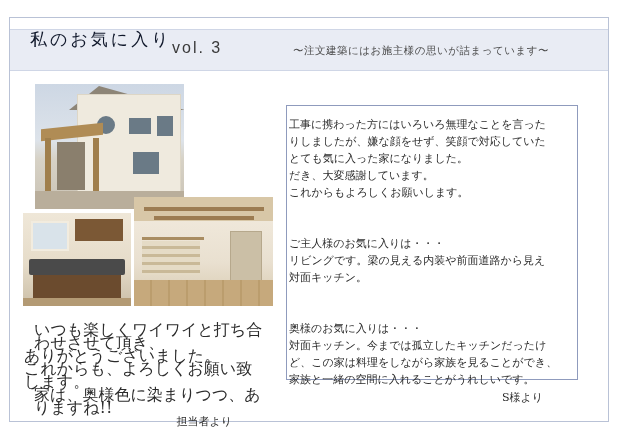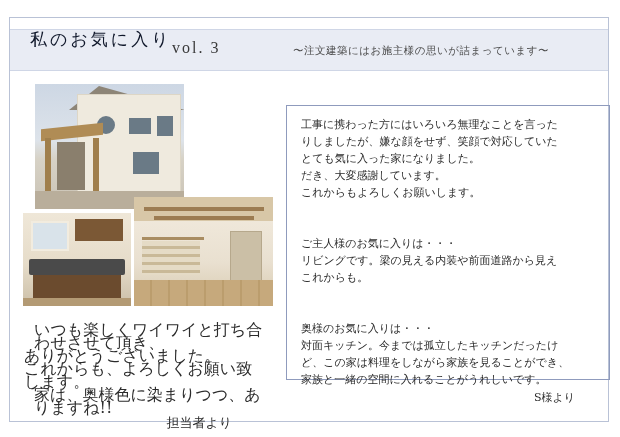--- a/index.html
+++ b/index.html
@@ -48,21 +48,21 @@
     color: #0f172a;
     font-family: "DejaVu Serif", serif;
   }
   .header-vol {
     position: absolute;
     left: 172px;
     top: 39px;
     font-size: 16px;
     letter-spacing: 2px;
     color: #3a3a3a;
-    font-family: Liberation Serif, serif;
+    font-family: Liberation Sans, sans-serif;
   }
   .header-sub {
     position: absolute;
     left: 293px;
     top: 44px;
     font-size: 10.5px;
     color: #4a4a4a;
     letter-spacing: 0.5px;
     font-family: "DejaVu Serif", serif;
   }
@@ -210,25 +210,25 @@
     top: 80px;
     font-size: 12.5px;
     color: #2e2e2e;
     letter-spacing: 1px;
     font-family: "DejaVu Serif", serif;
   }
   .comment-box {
     position: absolute;
     left: 286px;
     top: 105px;
-    width: 324px;
+    width: 292px;
     height: 275px;
     border: 1px solid #8f9bbd;
     box-sizing: border-box;
-    padding: 10px 10px 8px 14px;
+    padding: 10px 10px 8px 2px;
   }
   .comment-box p {
     margin: 0;
     font-size: 11px;
     line-height: 17px;
     color: #2b2b2b;
     font-family: "DejaVu Serif", serif;
   }
   .para-gap { height: 17px; }
   .sign {
@@ -251,24 +251,24 @@
     margin: 0;
     font-size: 16px;
     line-height: 13px;
     color: #2b2b2b;
     font-family: "DejaVu Serif", serif;
   }
   .note .indent { padding-left: 10px; }
   .note .sign2 {
     text-align: right;
     padding-right: 36px;
-    font-size: 13px;
+    font-size: 11px;
     line-height: 17px;
     color: #2b2b2b;
-    font-family: Liberation Sans, sans-serif;
+    font-family: Liberation Mono, monospace;
   }
 </style>
 </head>
 <body>
 
 <div class="page">
 
   <div class="frame"></div>
 
   <div class="header-band"></div>
@@ -315,21 +315,21 @@
   <div class="comment-box">
     <p>工事に携わった方にはいろいろ無理なことを言った</p>
     <p>りしましたが、嫌な顔をせず、笑顔で対応していた</p>
     <p>とても気に入った家になりました。</p>
     <p>だき、大変感謝しています。</p>
     <p>これからもよろしくお願いします。</p>
     <div class="para-gap"></div>
     <div class="para-gap"></div>
     <p>ご主人様のお気に入りは・・・</p>
     <p>リビングです。梁の見える内装や前面道路から見え</p>
-    <p>これからも。</p>
+    <p>対面キッチン。</p>
     <div class="para-gap"></div>
     <div class="para-gap"></div>
     <p>奥様のお気に入りは・・・</p>
     <p>対面キッチン。今までは孤立したキッチンだったけ</p>
     <p>ど、この家は料理をしながら家族を見ることができ、</p>
     <p>家族と一緒の空間に入れることがうれしいです。</p>
     <div class="sign">S様より</div>
   </div>
 
   <div class="note">

